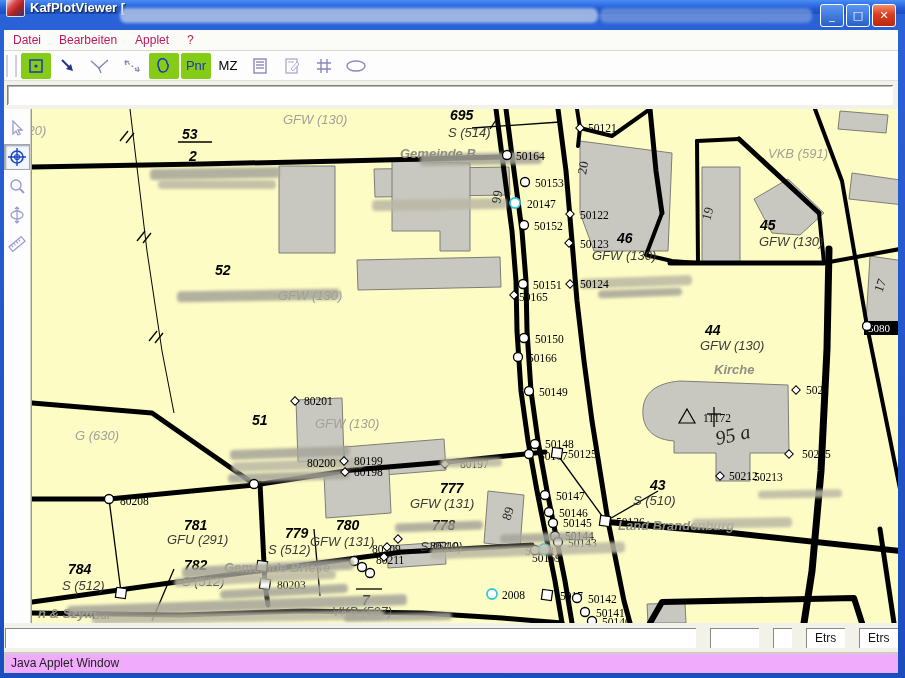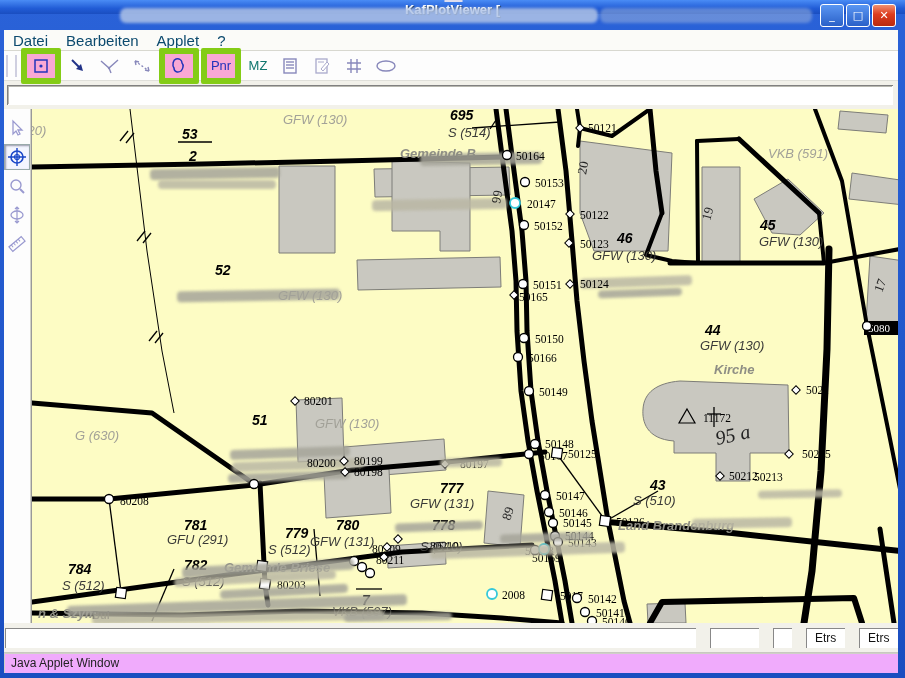--- a/index.html
+++ b/index.html
@@ -1,37 +1,37 @@
 <!DOCTYPE html>
 <html><head>
 <meta charset="utf-8">
 <style>
   html,body{margin:0;padding:0;background:#d8d8d8;font-family:"Liberation Sans",sans-serif;}
   .window{position:relative;width:905px;height:678px;background:linear-gradient(#2a62d8,#1a4ec0);overflow:hidden;}
   .titlebar{position:absolute;left:0;top:0;width:905px;height:14px;
-    background:linear-gradient(#4a8cf5,#215cd6 60%,#1a4ec0);display:flex;align-items:center;flex-direction:column;}
+    background:linear-gradient(#4a8cf5,#215cd6 60%,#1a4ec0);display:flex;align-items:center;}
   .app-icon{width:17px;height:17px;margin:0 5px 0 6px;border-radius:2px;
     background:linear-gradient(135deg,#e8e8f4 0%,#d44 35%,#a22 60%,#337 100%);border:1px solid #dde;}
   .title-text{color:#fff;font-weight:bold;font-size:13px;text-shadow:1px 1px 1px #123;white-space:nowrap;}
   .title-redact{position:absolute;top:8px;height:15px;border-radius:6px;filter:blur(1.5px);}
   .tr1{left:120px;width:478px;background:rgba(175,195,230,.85);}
   .tr2{left:600px;width:212px;background:rgba(150,175,220,.55);}
   .winbtns{position:absolute;right:9px;top:4px;display:flex;gap:2px;}
   .wbtn{width:22px;height:21px;border:1px solid #fff;border-radius:3px;color:#fff;font-size:11px;
     display:flex;align-items:center;justify-content:center;cursor:default;font-family:"DejaVu Sans",sans-serif;}
   .wbtn.blue{background:linear-gradient(#5a96f2,#2a60c8);}
   .wbtn.red{background:linear-gradient(#f09070,#dd3c1e 45%,#b82a10);font-weight:bold;}
   .body-area{position:absolute;left:4px;top:30px;width:894px;height:642px;background:#f2f1ea;}
-  .menubar{height:20px;background:#fbfbf8;border-bottom:1px solid #d8d8d0;display:flex;align-items:flex-start;font-size:15px;color:#0c4a6e;}
+  .menubar{height:20px;background:#fbfbf8;border-bottom:1px solid #d8d8d0;display:flex;align-items:center;font-size:12px;color:#be185d;}
   .menu-item{padding:2px 9px;cursor:default;}
   .toolbar{height:29px;background:#fdfdfd;border-bottom:1px solid #e0e0da;display:flex;align-items:center;}
   .tb-handle{width:7px;height:22px;margin:0 3px 0 2px;border-left:2px solid #cfcfe0;border-right:2px solid #cfcfe0;}
   .tb-btn{height:24px;min-width:24px;display:flex;align-items:center;justify-content:center;background:transparent;
     border:1px solid transparent;margin:0 1px;padding:0 2px;}
-  .tb-btn.sel{border:6px solid #84cc16;border-radius:2px;background:#f9a8d4;}
+  .tb-btn.sel{border:1px solid #84cc16;border-radius:2px;background:#84cc16;}
   .tb-label{font-size:13px;}
   .cmdrow{height:28px;display:flex;align-items:center;background:#f2f1ea;}
   .cmd-input{width:880px;height:18px;margin-left:3px;border:none;outline:none;background:#fff;font-size:12px;padding:1px 3px;
     box-shadow:inset 1px 1px 0 #808080, inset -1px -1px 0 #fff, inset 2px 2px 0 #b8b8b0;}
   .main{height:514px;display:flex;}
   .side-toolbar{width:26px;background:#fdfdfd;border-right:1px solid #d0d0c8;display:flex;flex-direction:column;align-items:center;padding-top:6px;gap:3px;}
   .sb-btn{width:24px;height:24px;display:flex;align-items:center;justify-content:center;border:1px solid transparent;}
   .sb-btn.sel{border:1px solid #9aa;box-shadow:inset 1px 1px 2px #99a;background:#f4f6ff;}
   .map{position:relative;width:868px;height:514px;background:#fdfcc4;overflow:hidden;border-left:1px solid #999;}
   .statusrow{height:29px;background:#f2f1ea;display:flex;align-items:center;padding-left:1px;gap:14px;border-radius:6px;}
@@ -90,21 +90,21 @@
         </div>
         <div class="tb-btn sel">
           <svg width="20" height="20">
             <path d="M7,3 C10,2 13,4 13,7 C15,9 14,13 12,15 C9,17 5,16 5,12 C3,9 4,4 7,3 Z" stroke="#2233bb" fill="none" stroke-width="1.5"></path>
           </svg>
         </div>
         <div class="tb-btn sel">
           <span class="tb-label" style="color: rgb(34, 51, 187);">Pnr</span>
         </div>
         <div class="tb-btn">
-          <span class="tb-label" style="color: #0f766e;">MZ</span>
+          <span class="tb-label" style="color: #000000;">MZ</span>
         </div>
         <div class="tb-btn">
           <svg width="20" height="20">
             <rect x="4" y="3" width="12" height="14" stroke="#8888bb" fill="none" stroke-width="1.4"></rect>
             <line x1="6" y1="6" x2="14" y2="6" stroke="#8888bb" fill="none" stroke-width="1.4"></line>
             <line x1="6" y1="9" x2="14" y2="9" stroke="#8888bb" fill="none" stroke-width="1.4"></line>
             <line x1="6" y1="12" x2="14" y2="12" stroke="#8888bb" fill="none" stroke-width="1.4"></line>
           </svg>
         </div>
         <div class="tb-btn">

